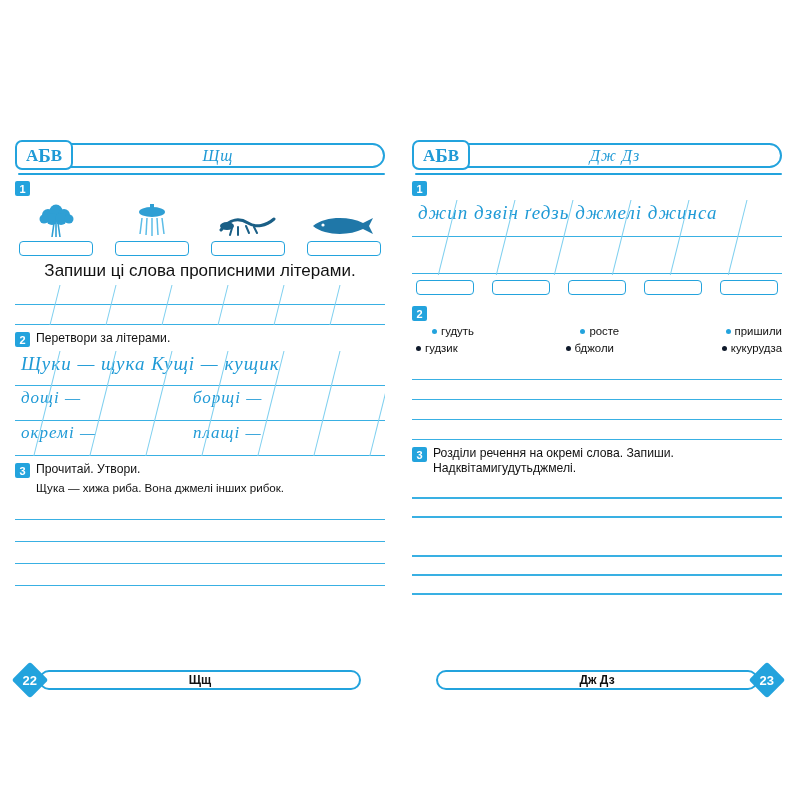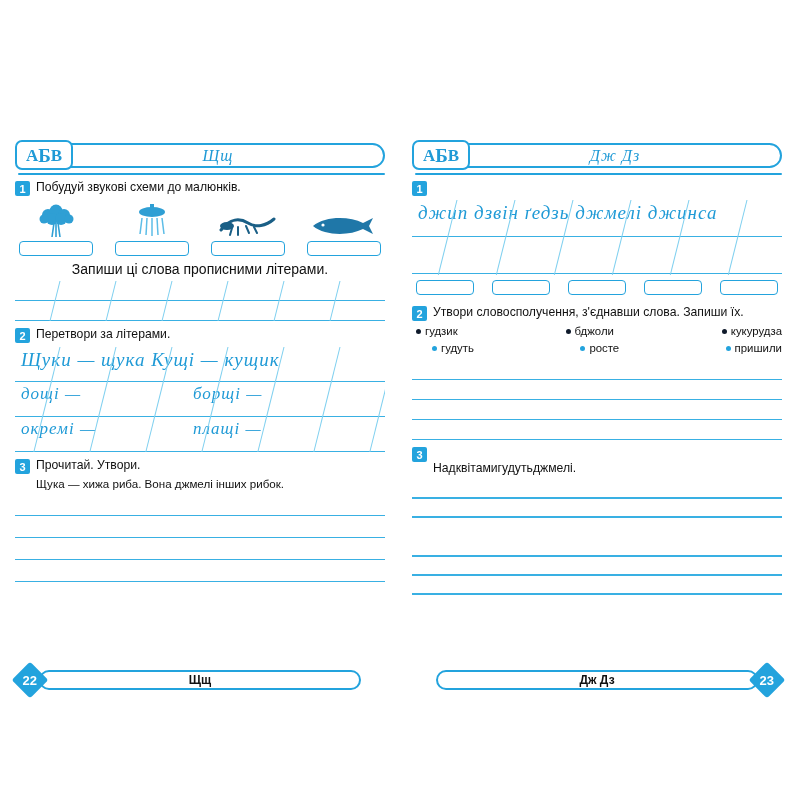--- a/index.html
+++ b/index.html
@@ -105,21 +105,21 @@
     font-size: 12.2px;
     color: #111111;
     line-height: 1.22;
   }
   .plain-text {
     font-size: 11.6px;
     color: #111;
     margin: 3px 0 2px 21px;
   }
   .center-text {
-    font-size: 14px;
+    font-size: 17px;
     color: #111;
     text-align: center;
     margin: 5px 0 3px 0;
   }
 
   
   .pic-row {
     display: flex;
     justify-content: space-between;
     align-items: flex-end;
@@ -252,21 +252,20 @@
         <span class="v">В</span>
       </div>
       <div class="header-bar">
         <div class="header-title">Щщ</div>
       </div>
       <div class="header-underline"></div>
     </div>
 
     <div class="task">
       <div class="task-num">1</div>
-      <div class="task-text">Побудуй звукові схеми до малюнків.</div>
     </div>
 
     <div class="pic-row">
       <div class="pic-cell">
         <svg class="pic-svg" width="46" height="34" viewBox="0 0 46 34">
           <g fill="#2f9fd4">
             <circle cx="14" cy="11" r="6"></circle>
               <circle cx="22" cy="7" r="6.5"></circle>
               <circle cx="30" cy="11" r="6"></circle>
             <circle cx="18" cy="15" r="6"></circle>
@@ -414,65 +413,64 @@
     <div class="box-row" style="margin-top:5px;">
       <div class="sound-box" style="width:58px;"></div>
       <div class="sound-box" style="width:58px;"></div>
       <div class="sound-box" style="width:58px;"></div>
       <div class="sound-box" style="width:58px;"></div>
       <div class="sound-box" style="width:58px;"></div>
     </div>
 
     <div class="task" style="margin-top:10px;">
       <div class="task-num">2</div>
-      <div class="task-text">Утвори словосполучення, з'єднавши слова. Запиши їх.</div>
     </div>
 
     <div class="word-grid">
+      <div class="word-line">
+        <div class="word">
+          <span class="dot"></span>
+          <span>гудуть</span>
+        </div>
+        <div class="word">
+          <span class="dot"></span>
+          <span>росте</span>
+        </div>
+        <div class="word">
+          <span class="dot"></span>
+          <span>пришили</span>
+        </div>
+      </div>
       <div class="word-line row2">
         <div class="word">
           <span class="dot dark"></span>
           <span>гудзик</span>
         </div>
         <div class="word">
           <span class="dot dark"></span>
           <span>бджоли</span>
         </div>
         <div class="word">
           <span class="dot dark"></span>
           <span>кукурудза</span>
-        </div>
-      </div>
-      <div class="word-line">
-        <div class="word">
-          <span class="dot"></span>
-          <span>гудуть</span>
-        </div>
-        <div class="word">
-          <span class="dot"></span>
-          <span>росте</span>
-        </div>
-        <div class="word">
-          <span class="dot"></span>
-          <span>пришили</span>
         </div>
       </div>
     </div>
 
     <div class="ruled" id="ruledE" style="height:80px; margin-top:6px;">
         <div class="line" style="top: 18.5px;"></div>
         <div class="line" style="top: 38.5px;"></div>
         <div class="line" style="top: 58.5px;"></div>
         <div class="line" style="top: 78.5px;"></div>
       </div>
 
     <div class="task" style="margin-top:6px;">
       <div class="task-num">3</div>
       <div class="task-text">
-        <br>
+        <span>Розділи речення на окремі слова. Запиши.</span><br>
         <span>Надквітамигудутьджмелі.</span>
       </div>
     </div>
 
     <div class="ruled" id="ruledF" style="height:56px; margin-top:4px;">
         <div class="line" style="top: 17.5px;"></div>
         <div class="line" style="top: 36.5px;"></div>
       </div>
 
 

